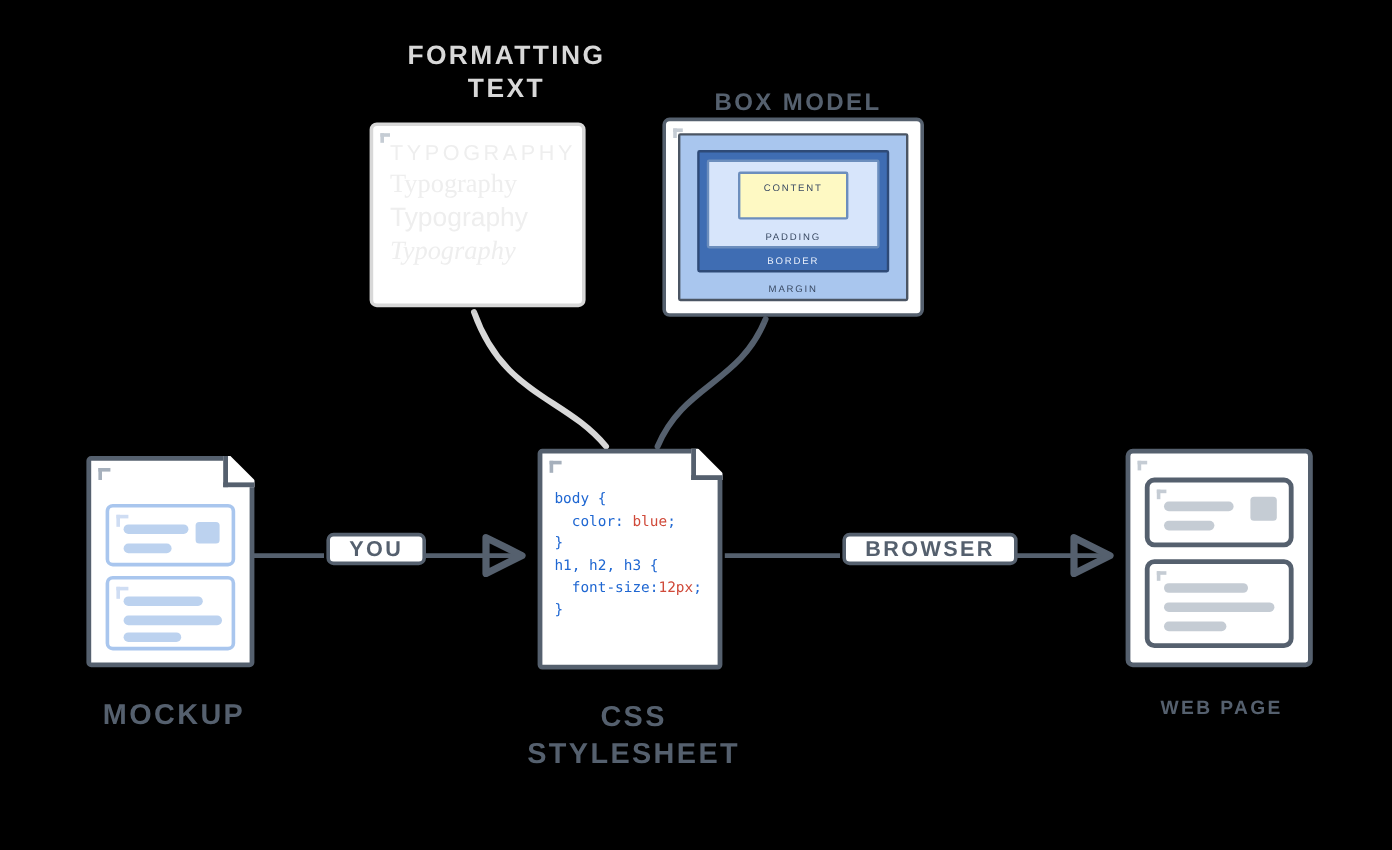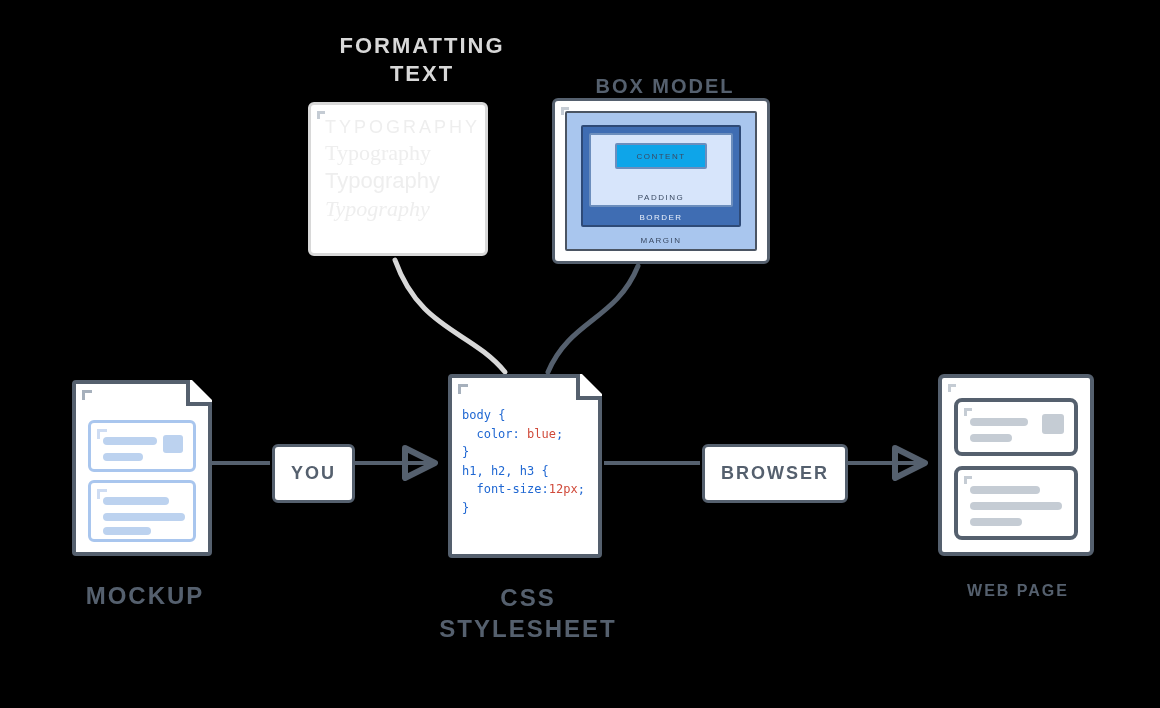--- a/index.html
+++ b/index.html
@@ -19,21 +19,21 @@
     color: #55606e;
     position: absolute;
     text-align: center;
   }
   .heading.light { color: #d8d8d8; }
   .label-box {
     position: absolute;
     background: #fff;
     border: 3px solid #55606e;
     border-radius: 6px;
-    padding: 16px 16px;
+    padding: 0 16px;
     font-family: "Arial Black","Arial",sans-serif;
     font-weight: 900;
     letter-spacing: 2px;
     color: #55606e;
     font-size: 18px;
   }
   
   .file {
     position: absolute;
     background: #fff;
@@ -83,21 +83,21 @@
 
   
   .typo-line{ font-family: Georgia, 'Times New Roman', serif; font-size:22px; color:#eeeeee; display:block; margin:2px 0 2px 14px;}
   .typo-line.caps{ font-family:"Arial Black",sans-serif; letter-spacing:3px; font-size:18px;}
   .typo-line.it{ font-style:italic;}
 
   
   .bm-outer{ position:absolute; inset:10px; background:#a9c6ee; border:2px solid #4b5563; border-radius:2px;}
   .bm-border{ position:absolute; inset:12px 14px 22px 14px; background:#3f6db3; border:2px solid #2e4a77; border-radius:2px;}
   .bm-pad{ position:absolute; inset:6px 6px 18px 6px; background:#d7e5fb; border:2px solid #6c8ebd; border-radius:2px;}
-  .bm-content{ position:absolute; left:50%; top:8px; transform:translateX(-50%); width:92px; height:26px; background:#0ea5e9; border:2px solid #6c8ebd; border-radius:2px;}
+  .bm-content{ position:absolute; left:50%; top:8px; transform:translateX(-50%); width:92px; height:40px; background:#fef9c3; border:2px solid #6c8ebd; border-radius:2px;}
   .bm-lbl{ position:absolute; left:0; right:0; text-align:center; font-family:"Arial Black",sans-serif; font-size:8px; letter-spacing:1.5px; color:#3a4a63;}
   .bm-lbl.white{ color:#e8effb;}
 
   
   .code{ font-family: "Menlo","Consolas",monospace; font-size:12px; line-height:1.55; padding:28px 8px 8px 10px; white-space:pre;}
   .sel{ color:#1f67d2;} .brace{color:#1f67d2;} .prop{color:#1f67d2;} .val{color:#d04a3a;} .col{color:#1f67d2;}
 
   
   .mock-card{ position:absolute; border:3px solid #a9c6ee; border-radius:6px; background:#fff;}
   .mock-card .tick{ border-color:#cfddf3;}

